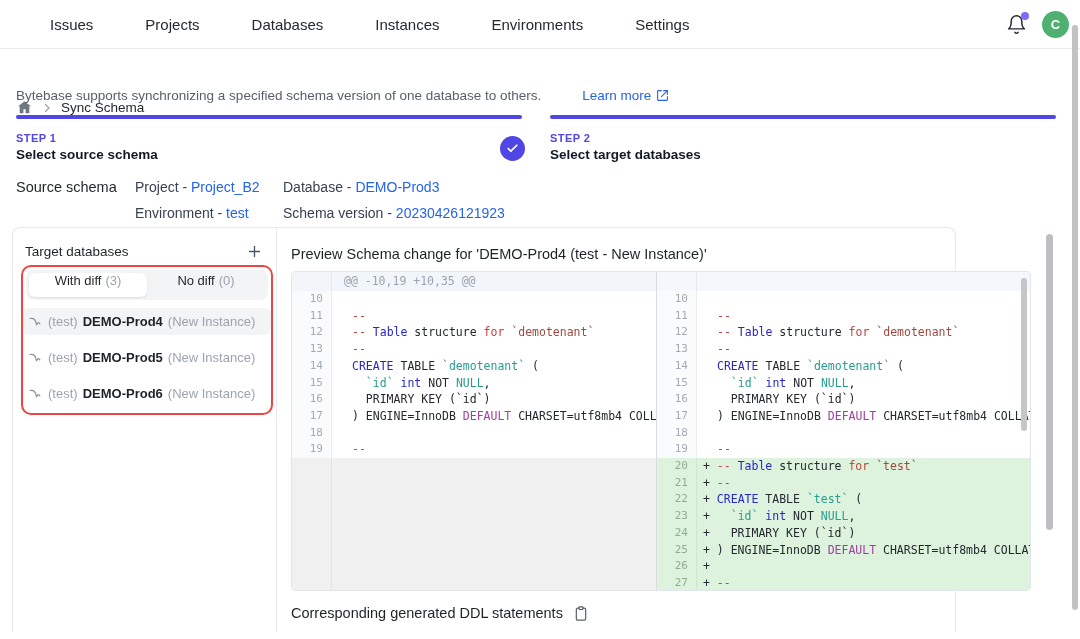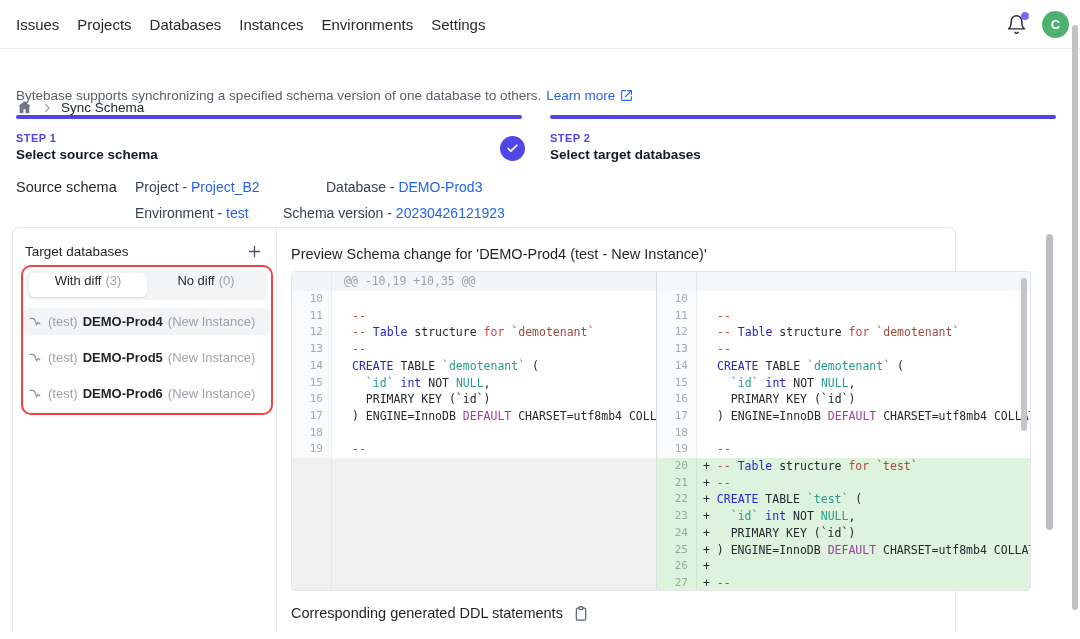--- a/index.html
+++ b/index.html
@@ -5,46 +5,46 @@
   * { box-sizing: border-box; }
   html,body { margin:0; padding:0; }
   body {
     width:1080px; height:639px; position:relative; overflow:hidden;
     background:#fff; color:#1f2328;
     font-family:"Liberation Sans", sans-serif;
   }
   
   .topnav{position:absolute;top:0;left:0;right:0;height:49px;border-bottom:1px solid #e9eaec;
     display:flex;align-items:center;padding:0 16px;gap:18px;background:#fff;}
-  .topnav .nav-item{font-size:15px;font-weight:500;color:#24292f;cursor:pointer;white-space:nowrap;}
+  .topnav .nav-item{font-size:15px;font-weight:500;color:#24292f;cursor:pointer;white-space:nowrap;margin-left:34px;}
   .nav-right{position:absolute;right:11px;top:0;height:49px;display:flex;align-items:center;gap:14px;}
   .bell-wrap{position:relative;width:22px;height:22px;cursor:pointer;}
   .bell-dot{position:absolute;top:-2px;right:-1px;width:8px;height:8px;border-radius:50%;
     background:var(--c-notification,#7c6cf5);}
   .avatar{width:27px;height:27px;border-radius:50%;background:var(--c-avatar,#4eb171);
     color:#fff;font-size:13px;font-weight:600;display:flex;align-items:center;justify-content:center;cursor:pointer;}
   
   .crumbs{position:absolute;top:63px;left:16px;display:flex;align-items:center;gap:8px;margin-top:36px;}
   .crumbs .page{font-size:13.5px;color:#24292f;}
   .intro{position:absolute;top:88px;left:16px;font-size:13.5px;color:#57606a;display:flex;align-items:center;gap:5px;}
-  .intro a{color:var(--c-link,#2563eb);text-decoration:none;cursor:pointer;}
+  .intro a{color:var(--c-link,#2563eb);text-decoration:none;cursor:pointer;margin-left:36px;}
   
   .stepbar{position:absolute;top:115px;height:4px;border-radius:2px;background:var(--c-accent,#4f46e5);}
   .stepbar.s1{left:16px;width:506px;} .stepbar.s2{left:550px;width:506px;}
   .step{position:absolute;top:132px;}
   .step.s1{left:16px;} .step.s2{left:550px;}
   .step .step-no{font-size:11px;font-weight:700;letter-spacing:.04em;color:var(--c-accent,#4f46e5);}
   .step .step-title{font-size:13.5px;font-weight:600;color:#111827;margin-top:3px;}
   .step-check{position:absolute;left:500px;top:136px;width:25px;height:25px;border-radius:50%;
     background:var(--c-accent,#4f46e5);display:flex;align-items:center;justify-content:center;}
   
   .src-label{position:absolute;left:16px;top:179px;font-size:14.5px;color:#1f2328;}
   .src-field{position:absolute;font-size:14px;color:#374151;white-space:nowrap;}
   .src-field a{color:var(--c-link,#2563eb);text-decoration:none;cursor:pointer;}
-  .f0{left:135px;top:179px;} .f1{left:283px;top:179px;margin-left:43px;} .f2{left:135px;top:205px;} .f3{left:283px;top:205px;}
+  .f0{left:135px;top:179px;} .f1{left:283px;top:179px;} .f2{left:135px;top:205px;} .f3{left:283px;top:205px;}
   
   .card{position:absolute;top:227px;left:12px;width:944px;height:405px;
     border:1px solid #e7e9ec;border-bottom:none;border-radius:8px 8px 0 0;background:#fff;}
   .lpanel{position:absolute;left:0;top:0;width:264px;height:100%;border-right:1px solid #e7e9ec;}
   .lpanel-head{display:flex;align-items:center;justify-content:space-between;padding:13px 12px 0 12px;}
   .lpanel-title{font-size:13.5px;font-weight:500;color:#1f2328;}
   .plus-btn{width:20px;height:20px;display:flex;align-items:center;justify-content:center;cursor:pointer;}
   .redbox{position:absolute;left:8px;top:37px;width:252px;height:150px;
     border:2px solid var(--c-danger,#ef4444);border-radius:10px;overflow:hidden;}
   .tabbar{margin:3px;background:#f3f4f6;border-radius:8px;padding:3px;display:flex;height:30px;}

